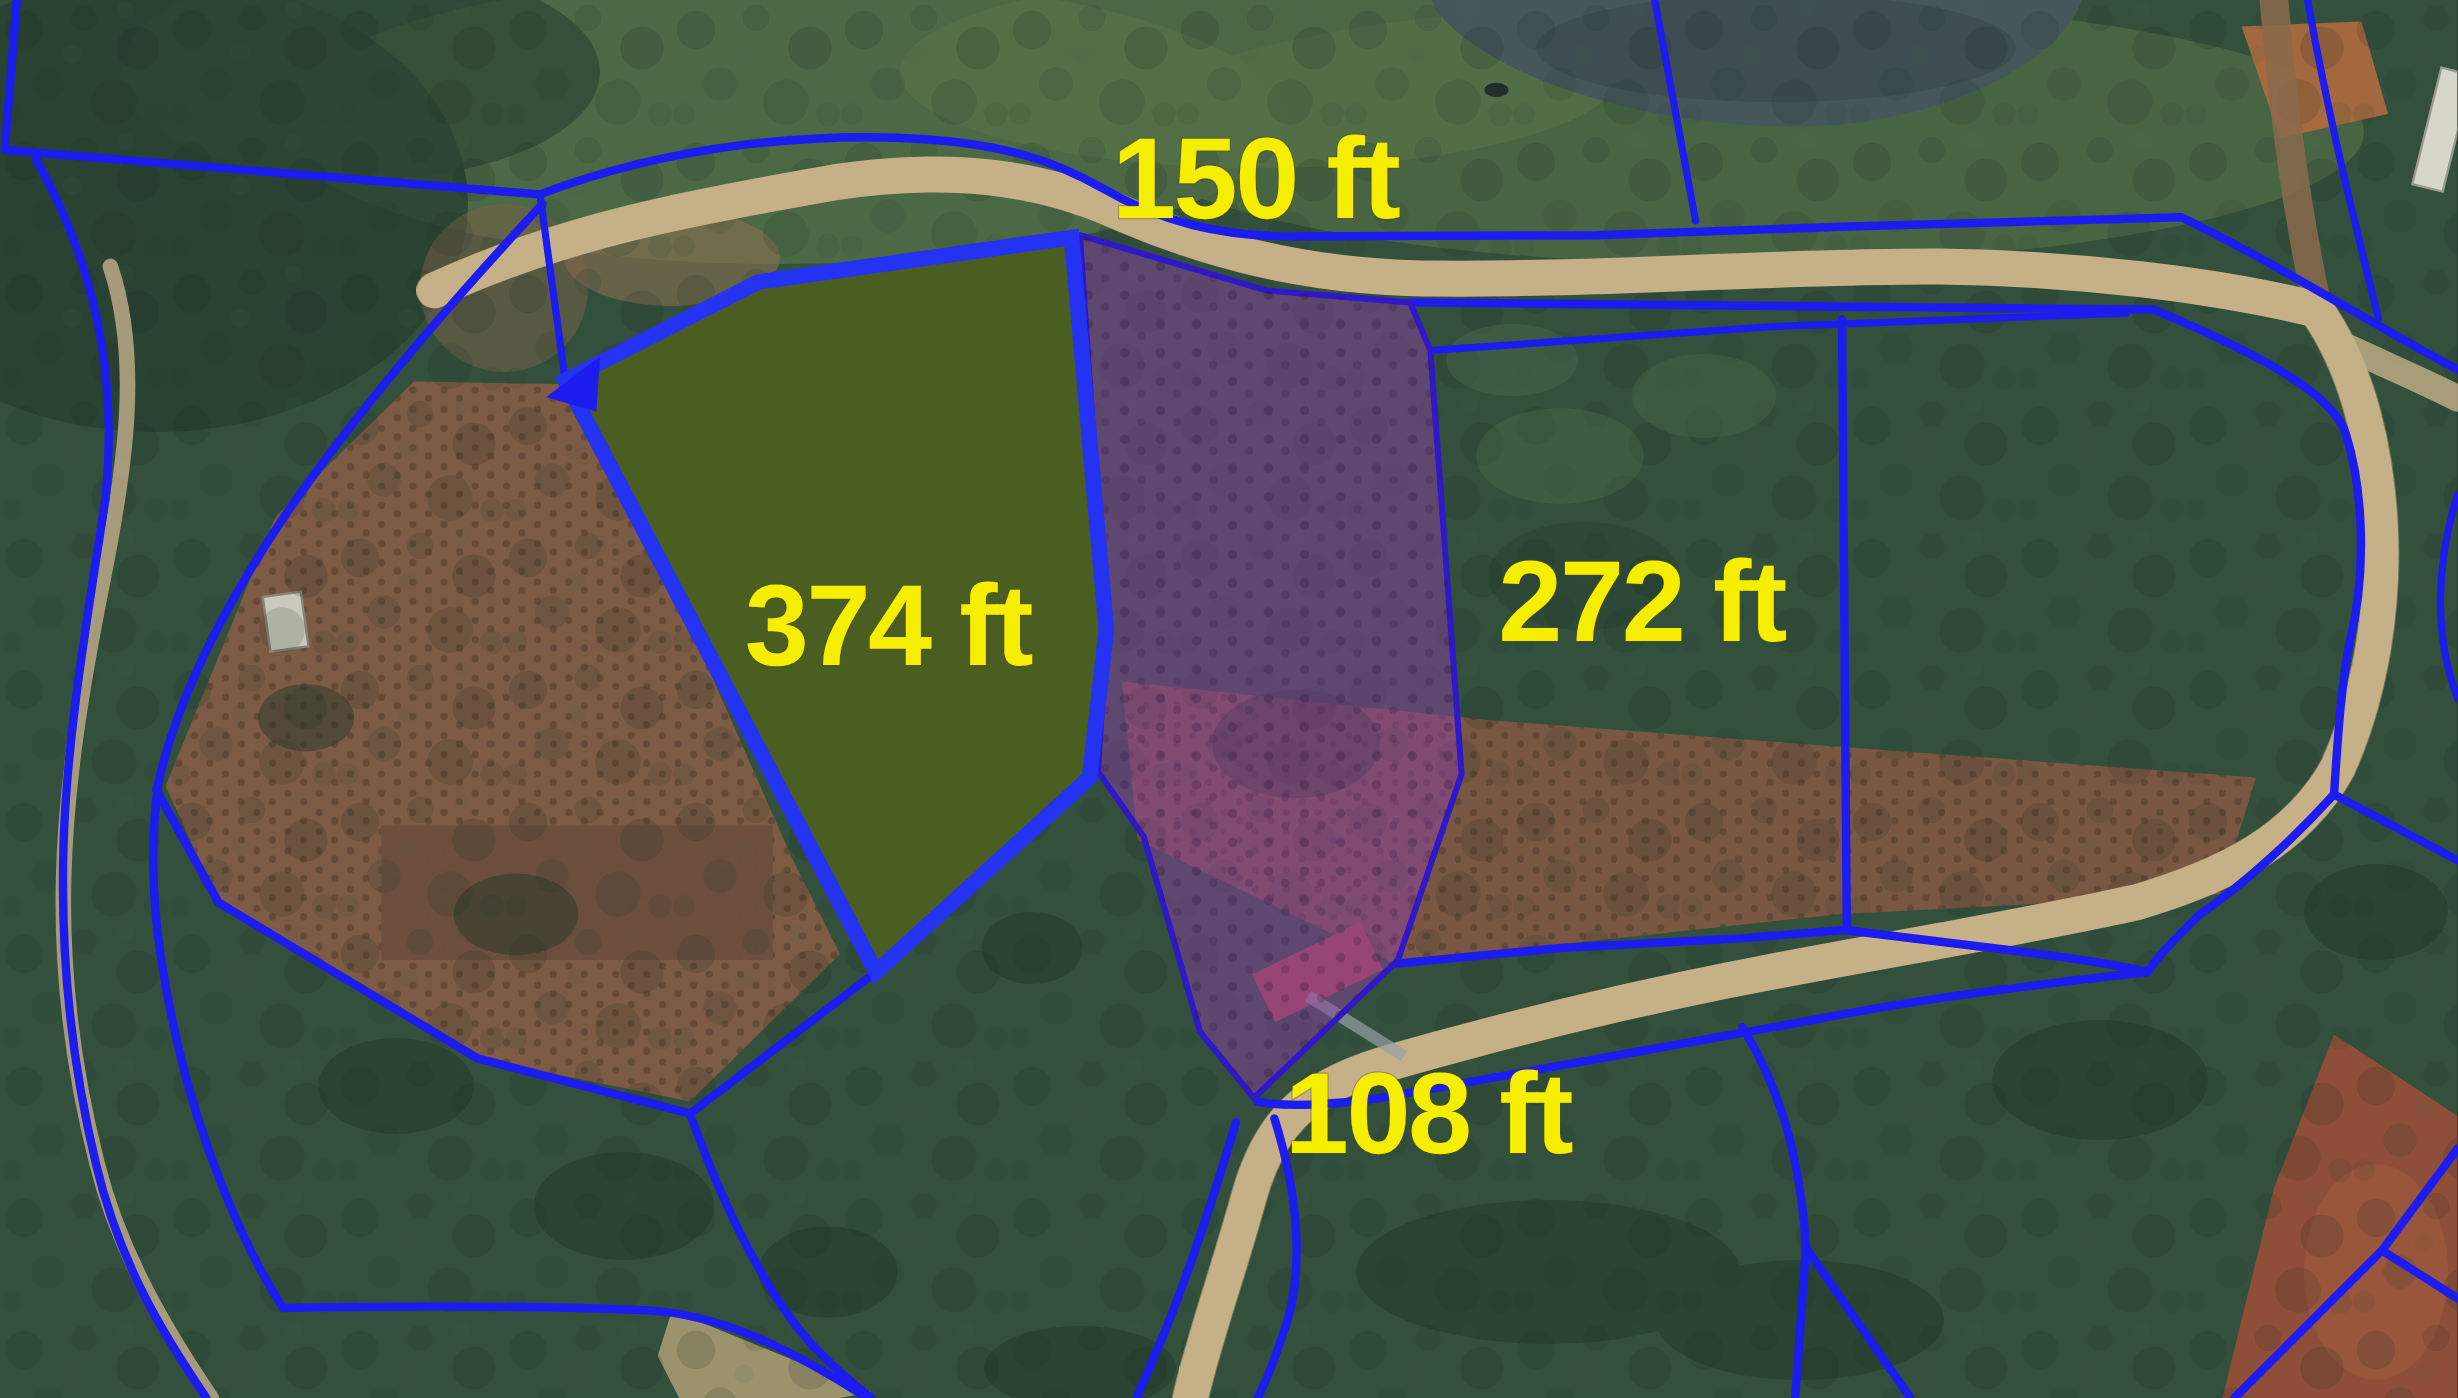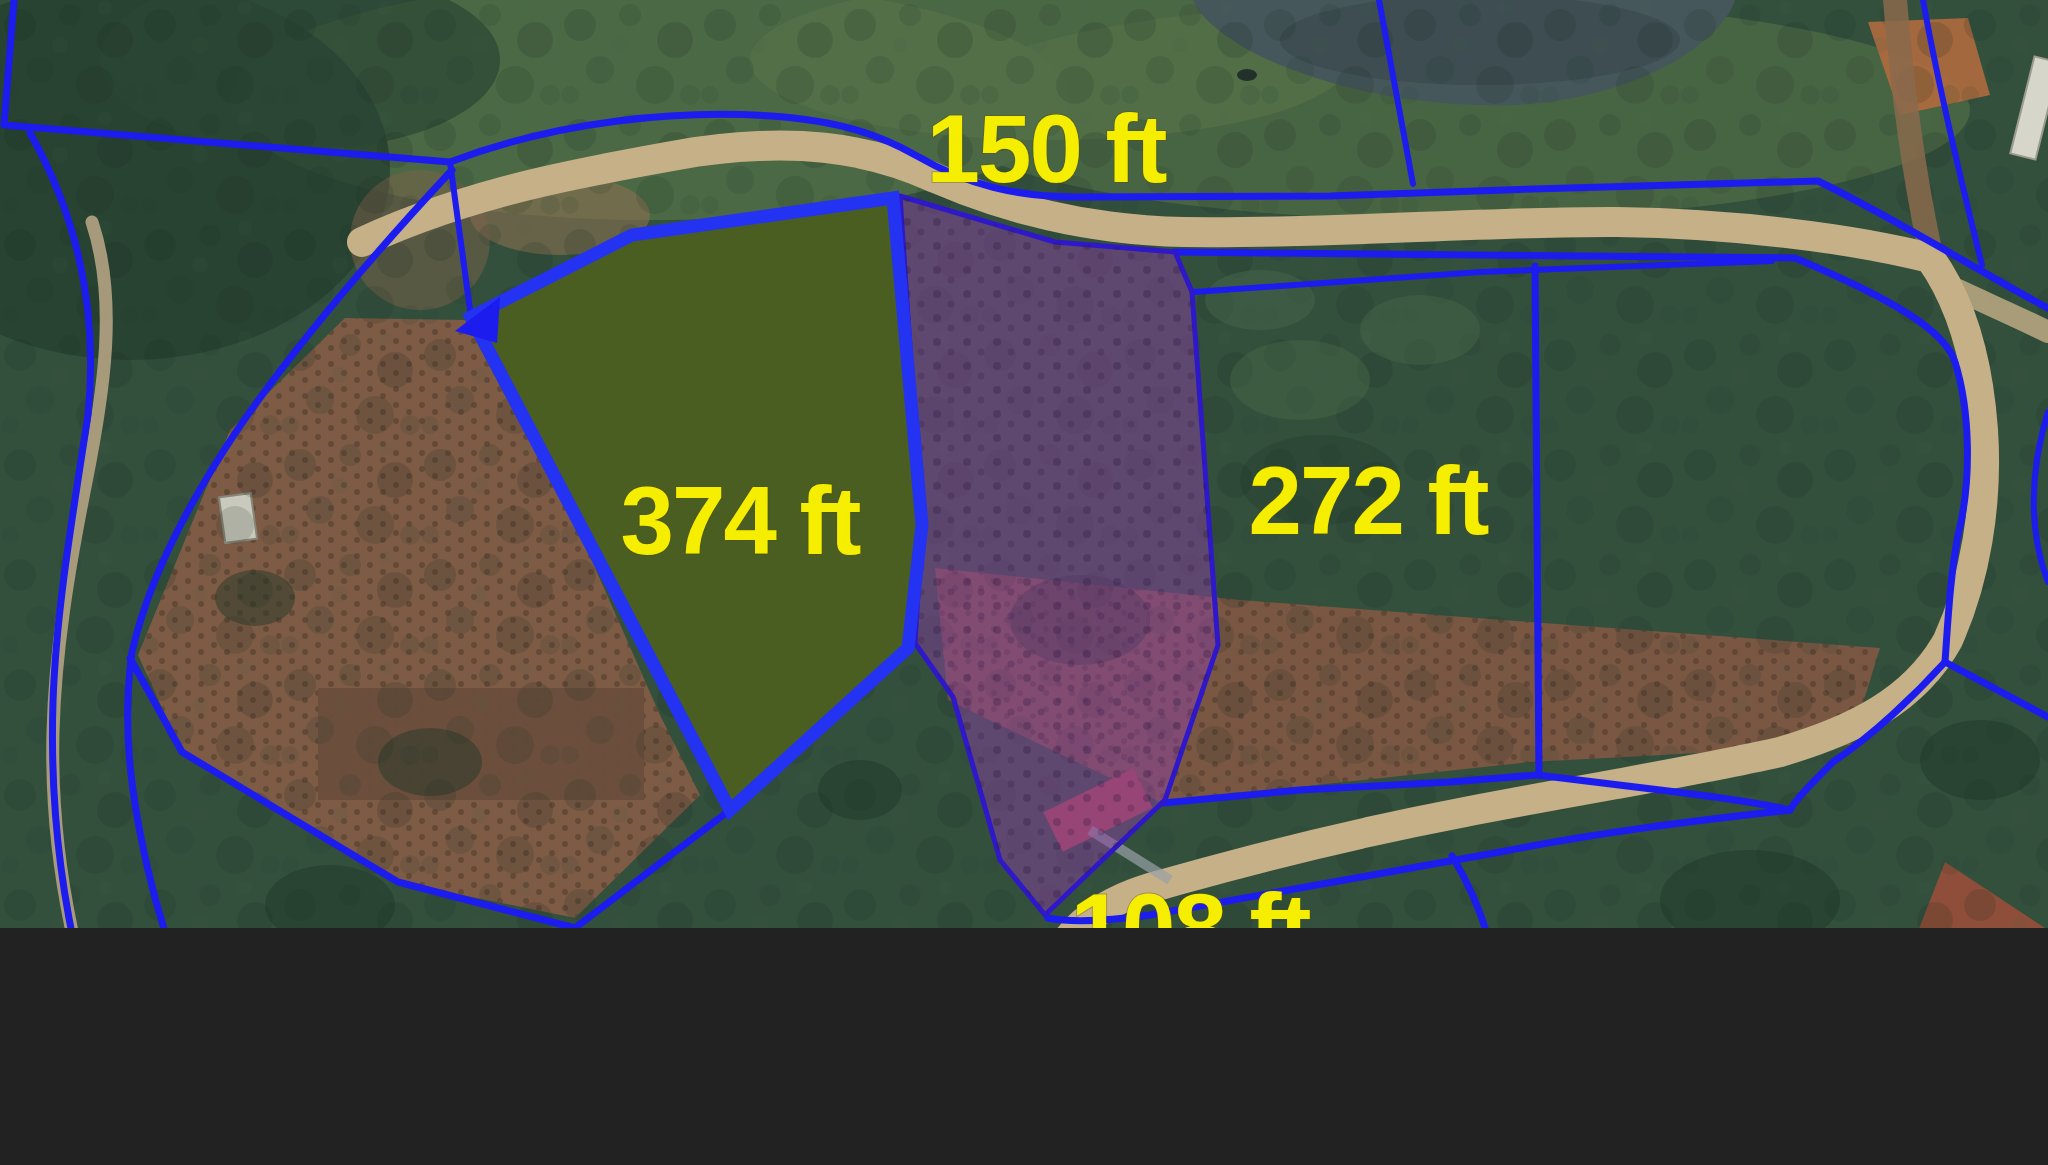--- a/index.html
+++ b/index.html
@@ -1,18 +1,18 @@
 <!DOCTYPE html>
 <html><head>
 <meta charset="utf-8">
 <style>
   html,body{margin:0;padding:0;background:#222;}
   .stage{
     position:relative;
-    width:2048px;height:928px;
+    width:2048px;height:1165px;
     overflow:hidden;
     font-family:"Liberation Sans", sans-serif;
     background:#33503d;
   }
   .stage svg{position:absolute;left:0;top:0;display:block;}
   .blue-line{stroke:#1c1cef;stroke-width:7;fill:none;stroke-linejoin:round;stroke-linecap:round;}
   .blue-line.thin{stroke-width:6;}
   .lot-green{stroke:#2433f2;stroke-width:13;stroke-linejoin:miter;}
   .lot-purple{stroke:#2e18c9;stroke-width:5;fill-opacity:0.50;stroke-linejoin:round;}
   .map-label{

